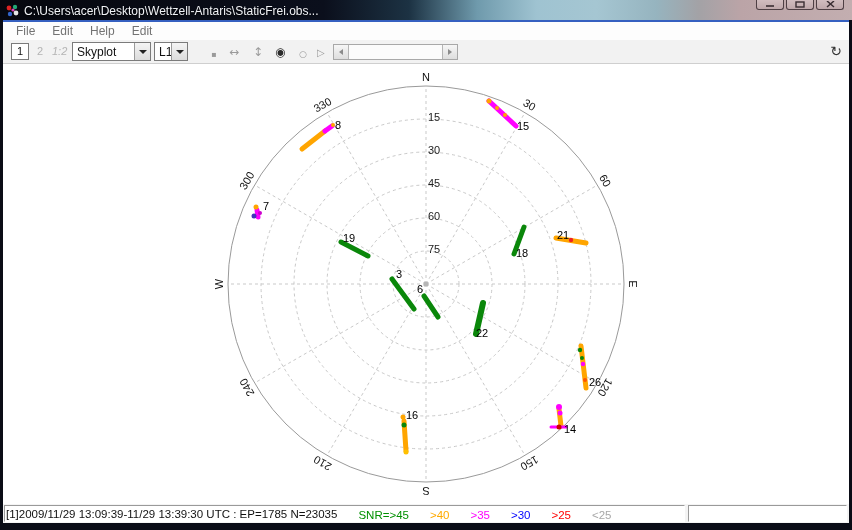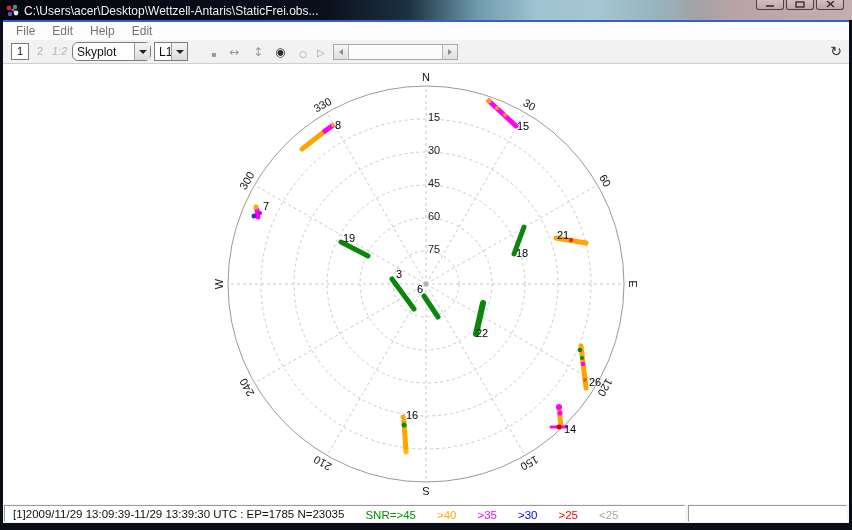--- a/index.html
+++ b/index.html
@@ -42,21 +42,21 @@
     position:absolute;left:8px;top:3px;width:18px;height:17px;
     border:1px solid #7a7a7a;background:#fff;color:#111;
     font-size:11px;text-align:center;line-height:15px;
   }
   .tb-lbl{position:absolute;top:5px;font-size:11px;color:#b4b4b4;}
   .tb-lbl.b2{left:34px;} .tb-lbl.b12{left:49px;font-style:italic;}
   .combo{
     position:absolute;top:2px;height:19px;border:1px solid #7b7b7b;
     background:#fff;display:flex;align-items:stretch;
   }
-  .combo.c1{left:69px;width:79px;border-radius:6px;} .combo.c2{left:151px;width:34px;}
+  .combo.c1{left:69px;width:79px;} .combo.c2{left:151px;width:34px;}
   .combo-value{flex:1;font-size:12px;color:#111;padding:2px 0 0 4px;white-space:nowrap;overflow:hidden;}
   .combo-arrow{width:16px;background:linear-gradient(#f4f4f4,#dcdcdc);
     border-left:1px solid #9a9a9a;display:flex;align-items:center;justify-content:center;}
   .tri-down{width:0;height:0;border-left:4px solid transparent;border-right:4px solid transparent;border-top:4px solid #222;}
   .tb-ico{position:absolute;top:4px;font-family:"DejaVu Sans",sans-serif;font-size:12px;color:#9a9a9a;line-height:16px;}
   .tb-ico.i1{left:208px;font-size:8px;top:7px;}
   .tb-ico.i2{left:226px;}
   .tb-ico.i3{left:250px;}
   .tb-ico.i4{left:272px;color:#2a2a2a;}
   .tb-ico.i5{left:296px;font-size:9px;top:6px;}
@@ -81,21 +81,21 @@
   .grid.dash{stroke-dasharray:3,3;}
   .grid.solid{stroke:#9a9a9a;stroke-dasharray:none;}
   .el-label{font-family:"Liberation Sans",sans-serif;font-size:11px;fill:#222;}
   .az-label{font-family:"Liberation Sans",sans-serif;font-size:11px;fill:#111;}
   .sat-label{font-family:"Liberation Sans",sans-serif;font-size:11px;fill:#000;}
   
   .statusbar{position:absolute;top:504px;left:3px;width:846px;height:19px;background:#f4f4f4;}
   .status-main{
     position:absolute;left:1px;top:1px;bottom:1px;width:681px;background:#fff;
     border:1px solid;border-color:#9a9a9a #ffffff #ffffff #9a9a9a;
-    display:flex;align-items:center;padding-left:8px;white-space:nowrap;overflow:hidden;
+    display:flex;align-items:center;padding-left:1px;white-space:nowrap;overflow:hidden;
   }
   .status-extra{
     position:absolute;left:685px;top:1px;bottom:1px;right:2px;background:#fff;
     border:1px solid;border-color:#9a9a9a #ffffff #ffffff #9a9a9a;
   }
   .status-text{font-size:11.5px;color:#111;}
   .legend-item{font-size:11.5px;margin-left:21px;font-weight:bold;font-weight:normal;}
 </style>
 </head>
 <body>

